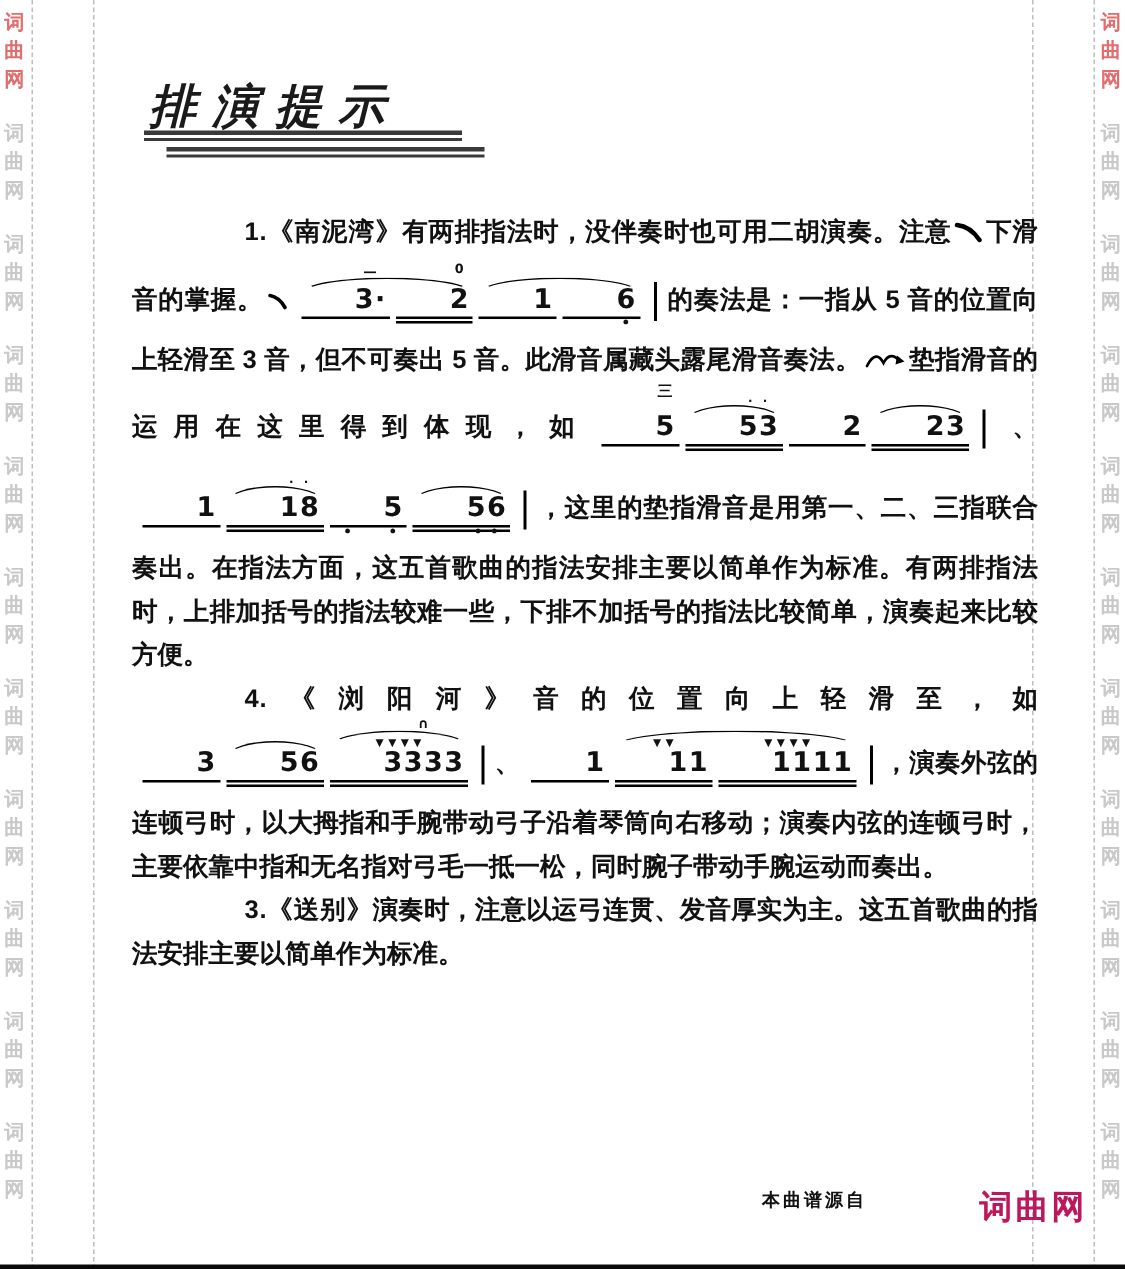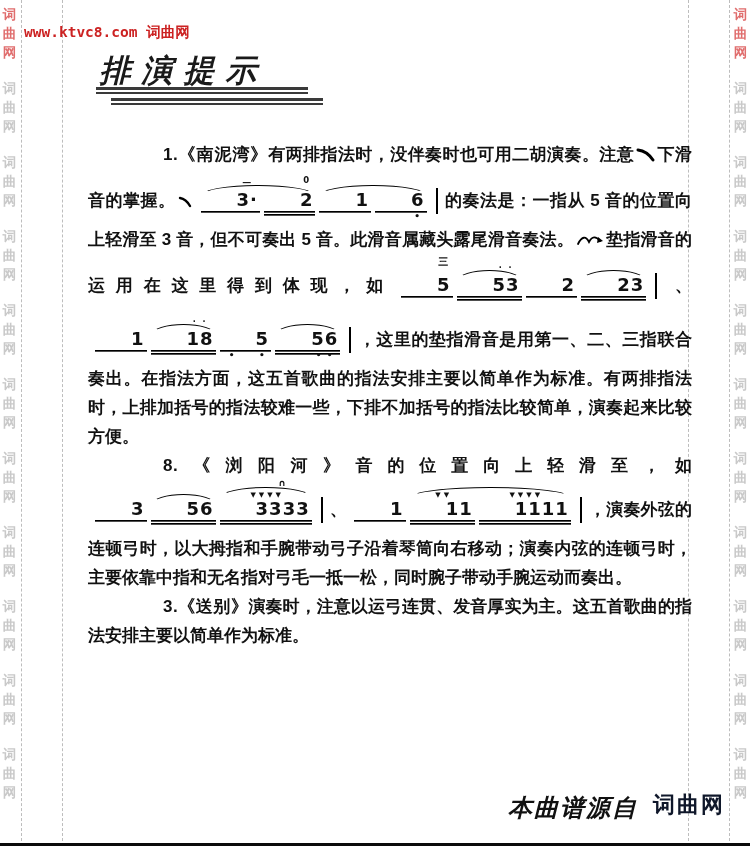--- a/index.html
+++ b/index.html
@@ -54,21 +54,21 @@
   .mk-hook{top:-21px;font-size:9px;}
   .arcdots{position:absolute;top:-12px;left:0;width:100%;text-align:center;
            font-size:8px;letter-spacing:2px;line-height:1;}
   .stc{position:absolute;top:-8px;left:0;width:100%;text-align:center;
        font-size:7px;letter-spacing:3px;text-indent:3px;line-height:1;}
   .bar{width:2px;background:#000;height:26px;margin:0 2px 2px 7px;}
 
   .icon-inline{vertical-align:-2px;margin:0 2px;}
 
   
-  .src-label{position:absolute;left:508px;top:792px;font-size:24px;font-weight:900;letter-spacing:2px;font-style:italic;}
+  .src-label{position:absolute;left:508px;top:792px;font-size:12px;font-weight:900;letter-spacing:2px;}
   .site-logo{position:absolute;left:653px;top:790px;font-size:22px;font-weight:900;letter-spacing:2px;}
   .bottom-strip{position:absolute;left:0;right:0;bottom:0;height:3px;background:#0a0a0a;}
 </style>
 </head>
 <body>
 
 <div class="page">
 
   <div class="dash" style="left:21px"></div>
   <div class="dash" style="left:62px"></div>
@@ -182,21 +182,20 @@
         <div>曲</div>
         <div>网</div>
       </div>
       <div class="bgrp" style="color: rgb(201, 201, 201);">
         <div>词</div>
         <div>曲</div>
         <div>网</div>
       </div>
     </div>
 
-  <div class="watermark" style="color: rgb(204, 34, 34);">www.ktvc8.com 词曲网</div>
   <div class="title">排演提示</div>
   <div class="tline" style="left:96px;top:87px;width:212px;"></div>
   <div class="tline" style="left:96px;top:92px;width:212px;height:2px;"></div>
   <div class="tline" style="left:111px;top:98px;width:212px;"></div>
   <div class="tline" style="left:111px;top:103px;width:212px;height:2px;"></div>
 
   <div class="content">
 
 
     <p>
@@ -236,21 +235,21 @@
           </span>
           <span class="nt u1 ld">5</span>
           <span class="arcw">
             <span class="nt u2 ld2">56</span>
           </span>
           <span class="bar"></span>
         </span><span>，这里的垫指滑音是用第一、二、三指联合奏出。在指法方面，这五首歌曲的指法安排主要以简单作为标准。有两排指法时，上排加括号的指法较难一些，下排不加括号的指法比较简单，演奏起来比较方便。</span>
     </p>
 
     <p>
-      <span class="songtitle">8.《浏阳河》</span><span>音的位置向上轻滑至，如</span><span class="jp">
+      <span class="songtitle">4.《浏阳河》</span><span>音的位置向上轻滑至，如</span><span class="jp">
           <span class="nt u1">3</span>
           <span class="arcw">
             <span class="nt u2">56</span>
           </span>
           <span class="arcw hi">
             <span class="nt u2">3333<span class="stc">▼▼▼▼</span><span class="mka mk-hook">∩</span></span>
           </span>
           <span class="bar"></span>
         </span><span>、</span><span class="jp">
           <span class="nt u1">1</span>
@@ -262,16 +261,16 @@
         </span><span>，演奏外弦的连顿弓时，以大拇指和手腕带动弓子沿着琴筒向右移动；演奏内弦的连顿弓时，主要依靠中指和无名指对弓毛一抵一松，同时腕子带动手腕运动而奏出。</span>
     </p>
 
     <p>
       <span class="songtitle">3.《送别》</span><span>演奏时，注意以运弓连贯、发音厚实为主。这五首歌曲的指法安排主要以简单作为标准。</span>
     </p>
 
   </div>
 
   <div class="src-label">本曲谱源自</div>
-  <div class="site-logo" style="color: #0f172a;">词曲网</div>
+  <div class="site-logo" style="color: #be185d;">词曲网</div>
   <div class="bottom-strip"></div>
 
 </div>
 
 </body></html>

